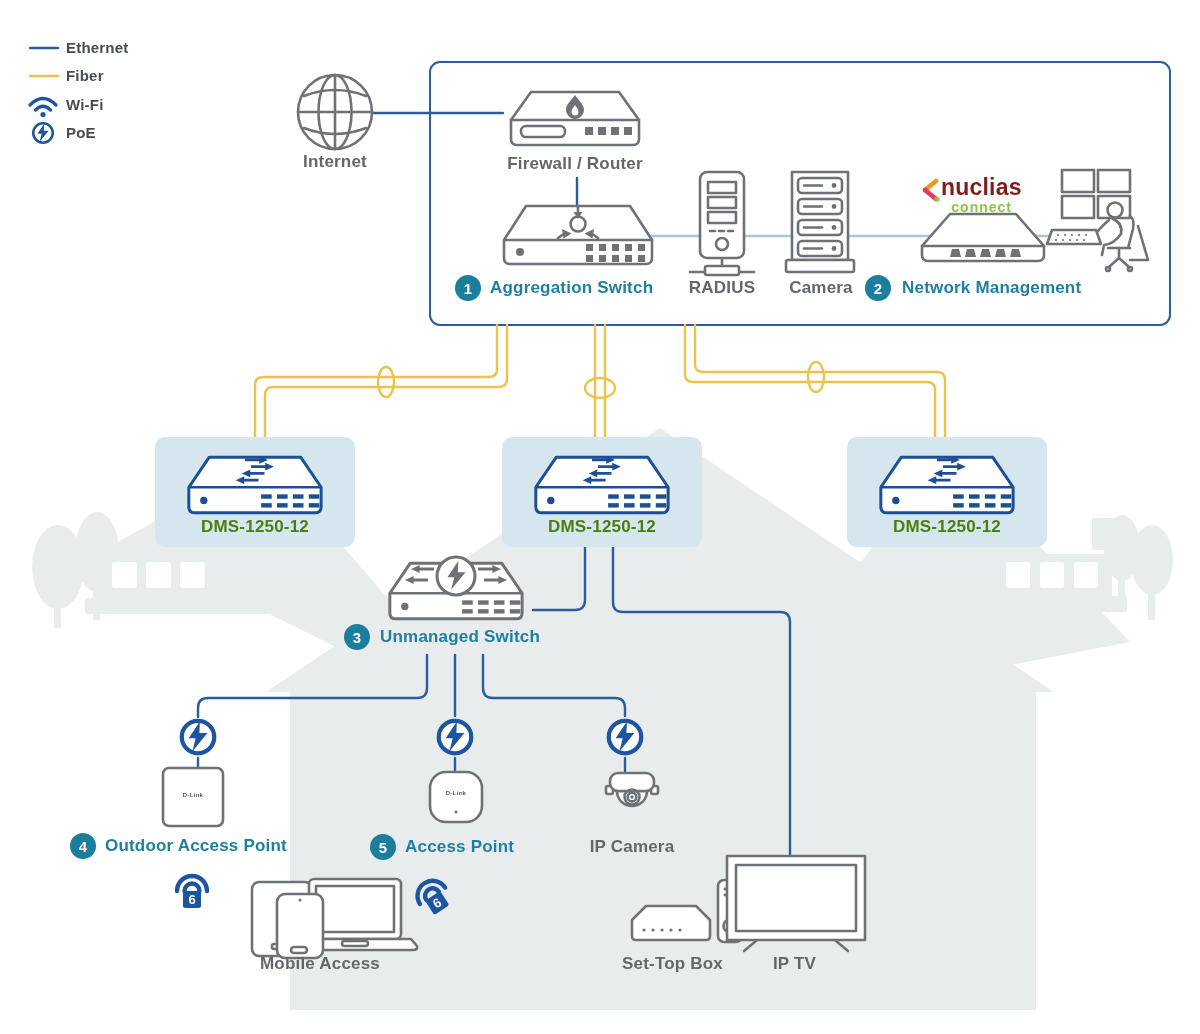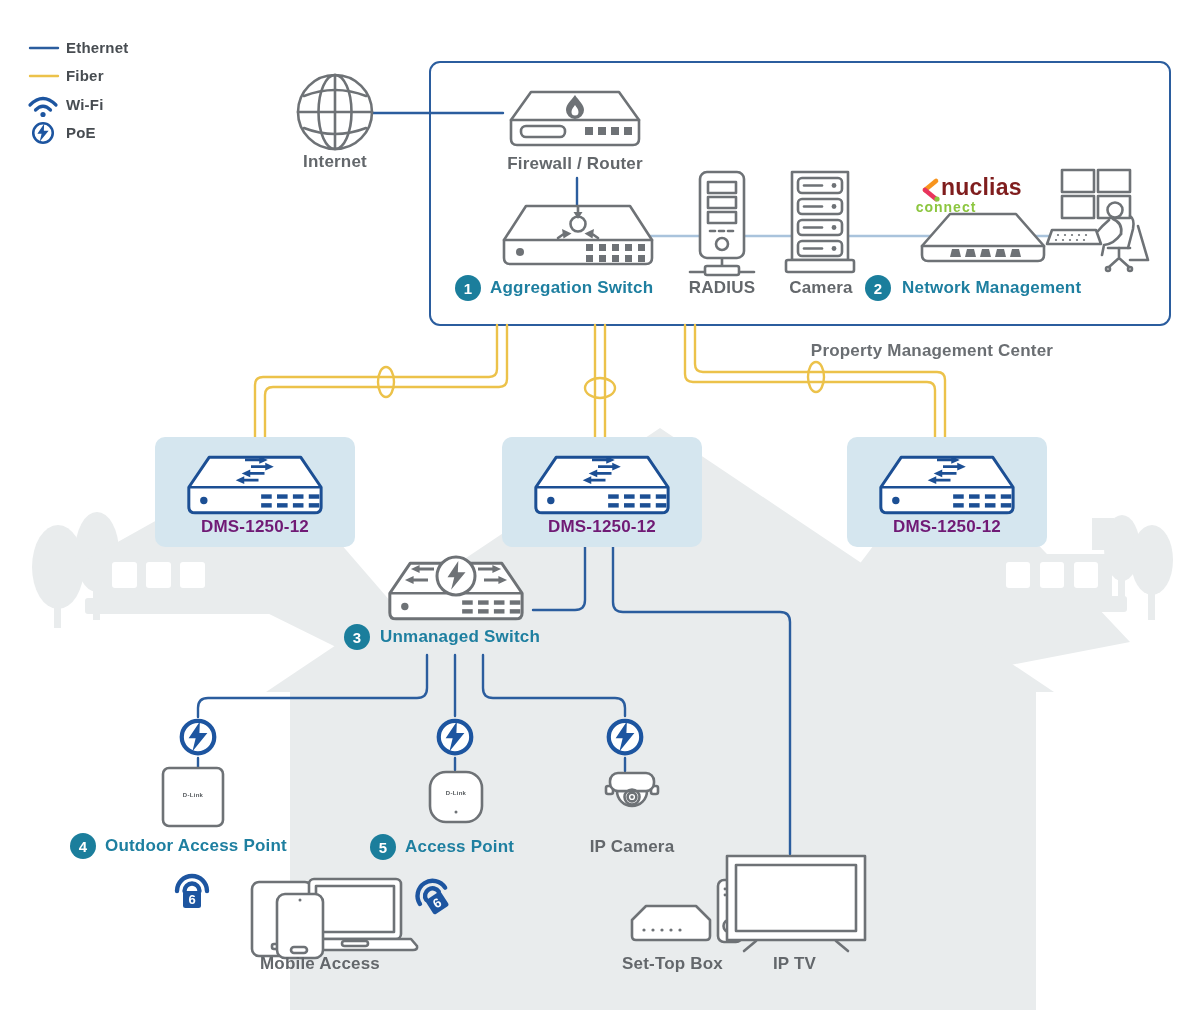--- a/index.html
+++ b/index.html
@@ -3,31 +3,31 @@
 <meta charset="utf-8">
 <style>
   html,body{margin:0;padding:0;background:#fff;}
   #stage{position:relative;width:1200px;height:1034px;background:#fff;overflow:hidden;
          font-family:"Liberation Sans",sans-serif;}
   #stage svg.canvas{position:absolute;left:0;top:0;}
   .lbl{position:absolute;font:700 17px "Liberation Sans",sans-serif;color:#63676b;
        white-space:nowrap;letter-spacing:.2px;}
   .center{text-align:center;}
   .teal{color:#1e7fa0;}
-  .navy{color:#701a75;}
+  .navy{color:#4d7c0f;}
   .legendtxt{font:600 15px "Liberation Sans",sans-serif;color:#474c51;}
   .badge{position:absolute;width:26px;height:26px;border-radius:50%;background:#1b7e9c;
          color:#fff;font:700 15px "Liberation Sans",sans-serif;display:flex;
          align-items:center;justify-content:center;}
   .dlink{position:absolute;font:700 6px "Liberation Sans",sans-serif;color:#55595d;
          text-align:center;letter-spacing:.3px;}
   .nuclias-word{position:absolute;font:800 23px "Liberation Sans",sans-serif;color:#7f1d1d;
          letter-spacing:.2px;}
   .nuclias-sub{position:absolute;font:600 14px "Liberation Sans",sans-serif;color:#8cc63f;
-         text-align:center;letter-spacing:1px;}
+         text-align:right;letter-spacing:1px;}
   
   .g-ol{fill:#fff;stroke:#6e7276;stroke-width:2.6;stroke-linejoin:round;stroke-linecap:round;}
   .g-ln{fill:none;stroke:#6e7276;stroke-width:2.6;stroke-linejoin:round;stroke-linecap:round;}
   .g-fl{fill:#6e7276;stroke:none;}
   .eth{fill:none;stroke:#2b5d9e;stroke-width:2.4;stroke-linecap:round;}
   .fib{fill:none;stroke:#ecc24a;stroke-width:2.4;stroke-linecap:round;}
   .lblu{fill:none;stroke:#a9c3dc;stroke-width:2.6;}
   .house{fill:#e9eced;stroke:none;}
   .card{fill:#d5e6ef;stroke:none;}
 </style>
@@ -381,21 +381,20 @@
 <div class="badge" style="left:455px;top:275px">1</div>
 <div class="lbl teal" style="left:490px;top:278px">Aggregation Switch</div>
 <div class="lbl center" style="left:677px;top:278px;width:90px">RADIUS</div>
 <div class="lbl center" style="left:776px;top:278px;width:90px">Camera</div>
 <div class="badge" style="left:865px;top:275px">2</div>
 <div class="lbl teal" style="left:902px;top:278px">Network Management</div>
 
 <div class="nuclias-word" style="left:941px;top:174px">nuclias</div>
 <div class="nuclias-sub" style="left:880px;top:199px;width:132px">connect</div>
 
-<div class="lbl center" style="left:782px;top:341px;width:300px;color:#6a6e72">Property Management Center</div>
 
 <div class="lbl navy center" style="left:155px;top:517px;width:200px">DMS-1250-12</div>
 <div class="lbl navy center" style="left:502px;top:517px;width:200px">DMS-1250-12</div>
 <div class="lbl navy center" style="left:847px;top:517px;width:200px">DMS-1250-12</div>
 
 <div class="badge" style="left:344px;top:624px">3</div>
 <div class="lbl teal" style="left:380px;top:627px">Unmanaged Switch</div>
 
 <div class="badge" style="left:70px;top:833px">4</div>
 <div class="lbl teal" style="left:105px;top:836px">Outdoor Access Point</div>

